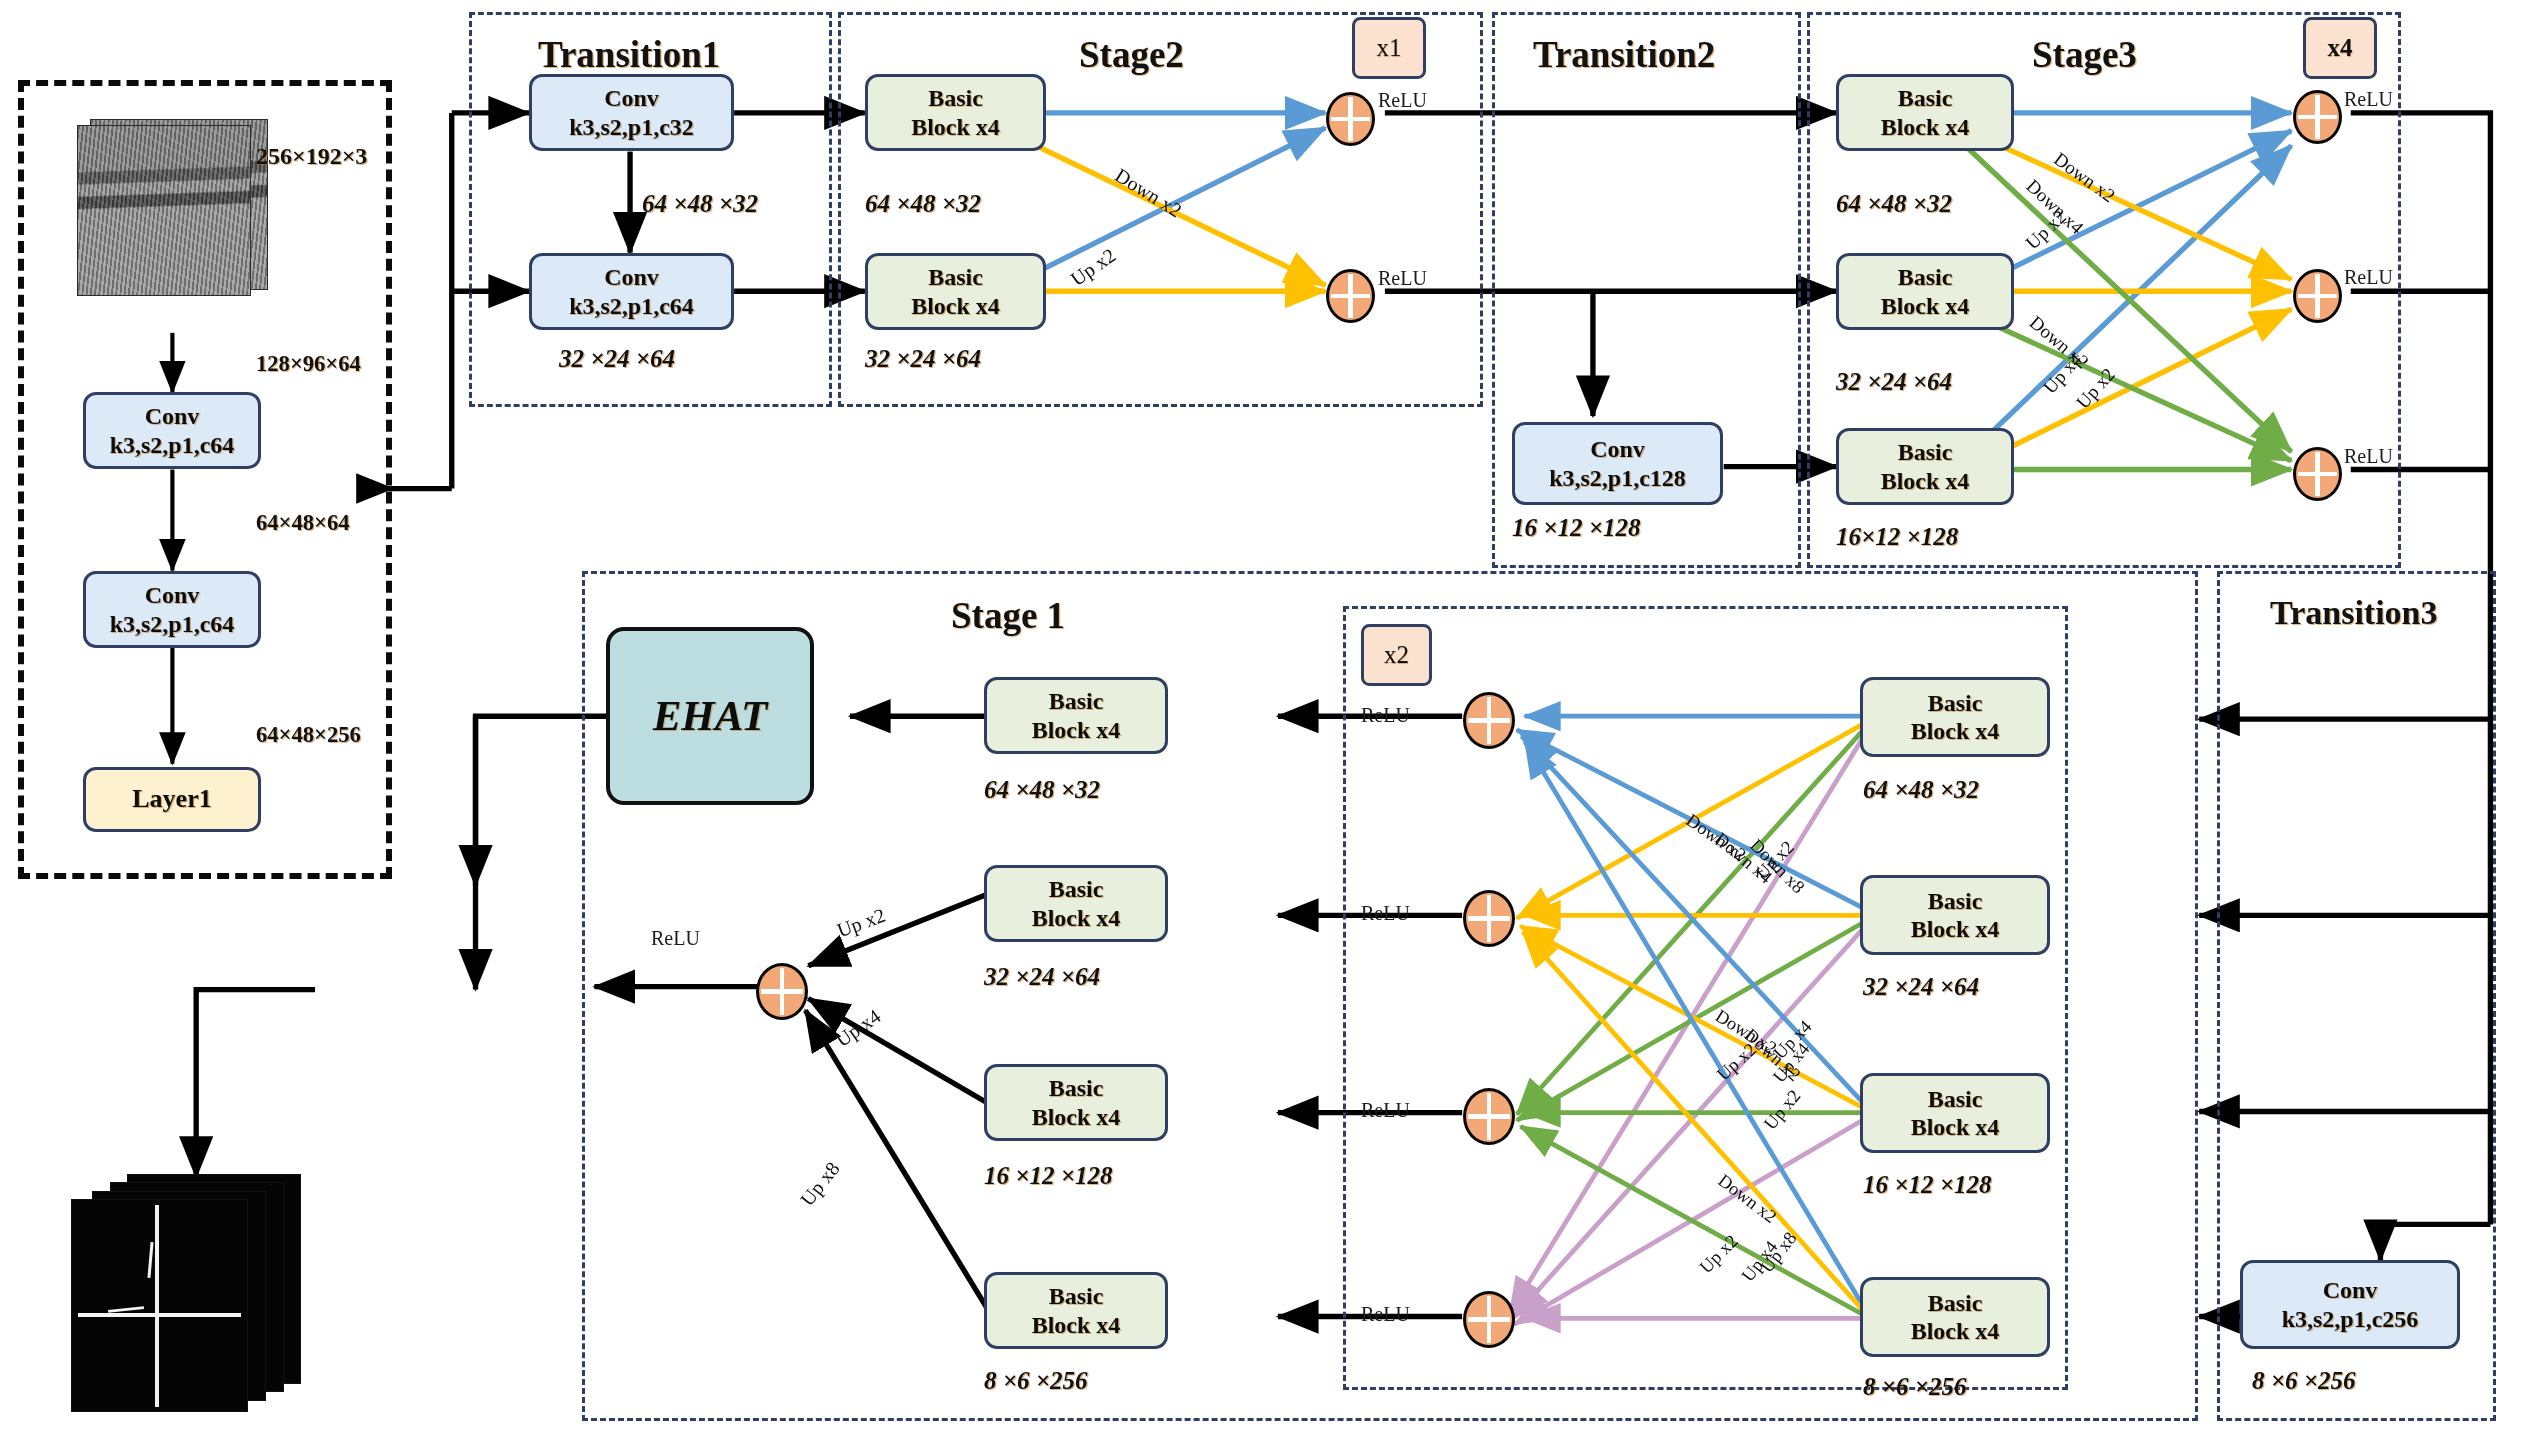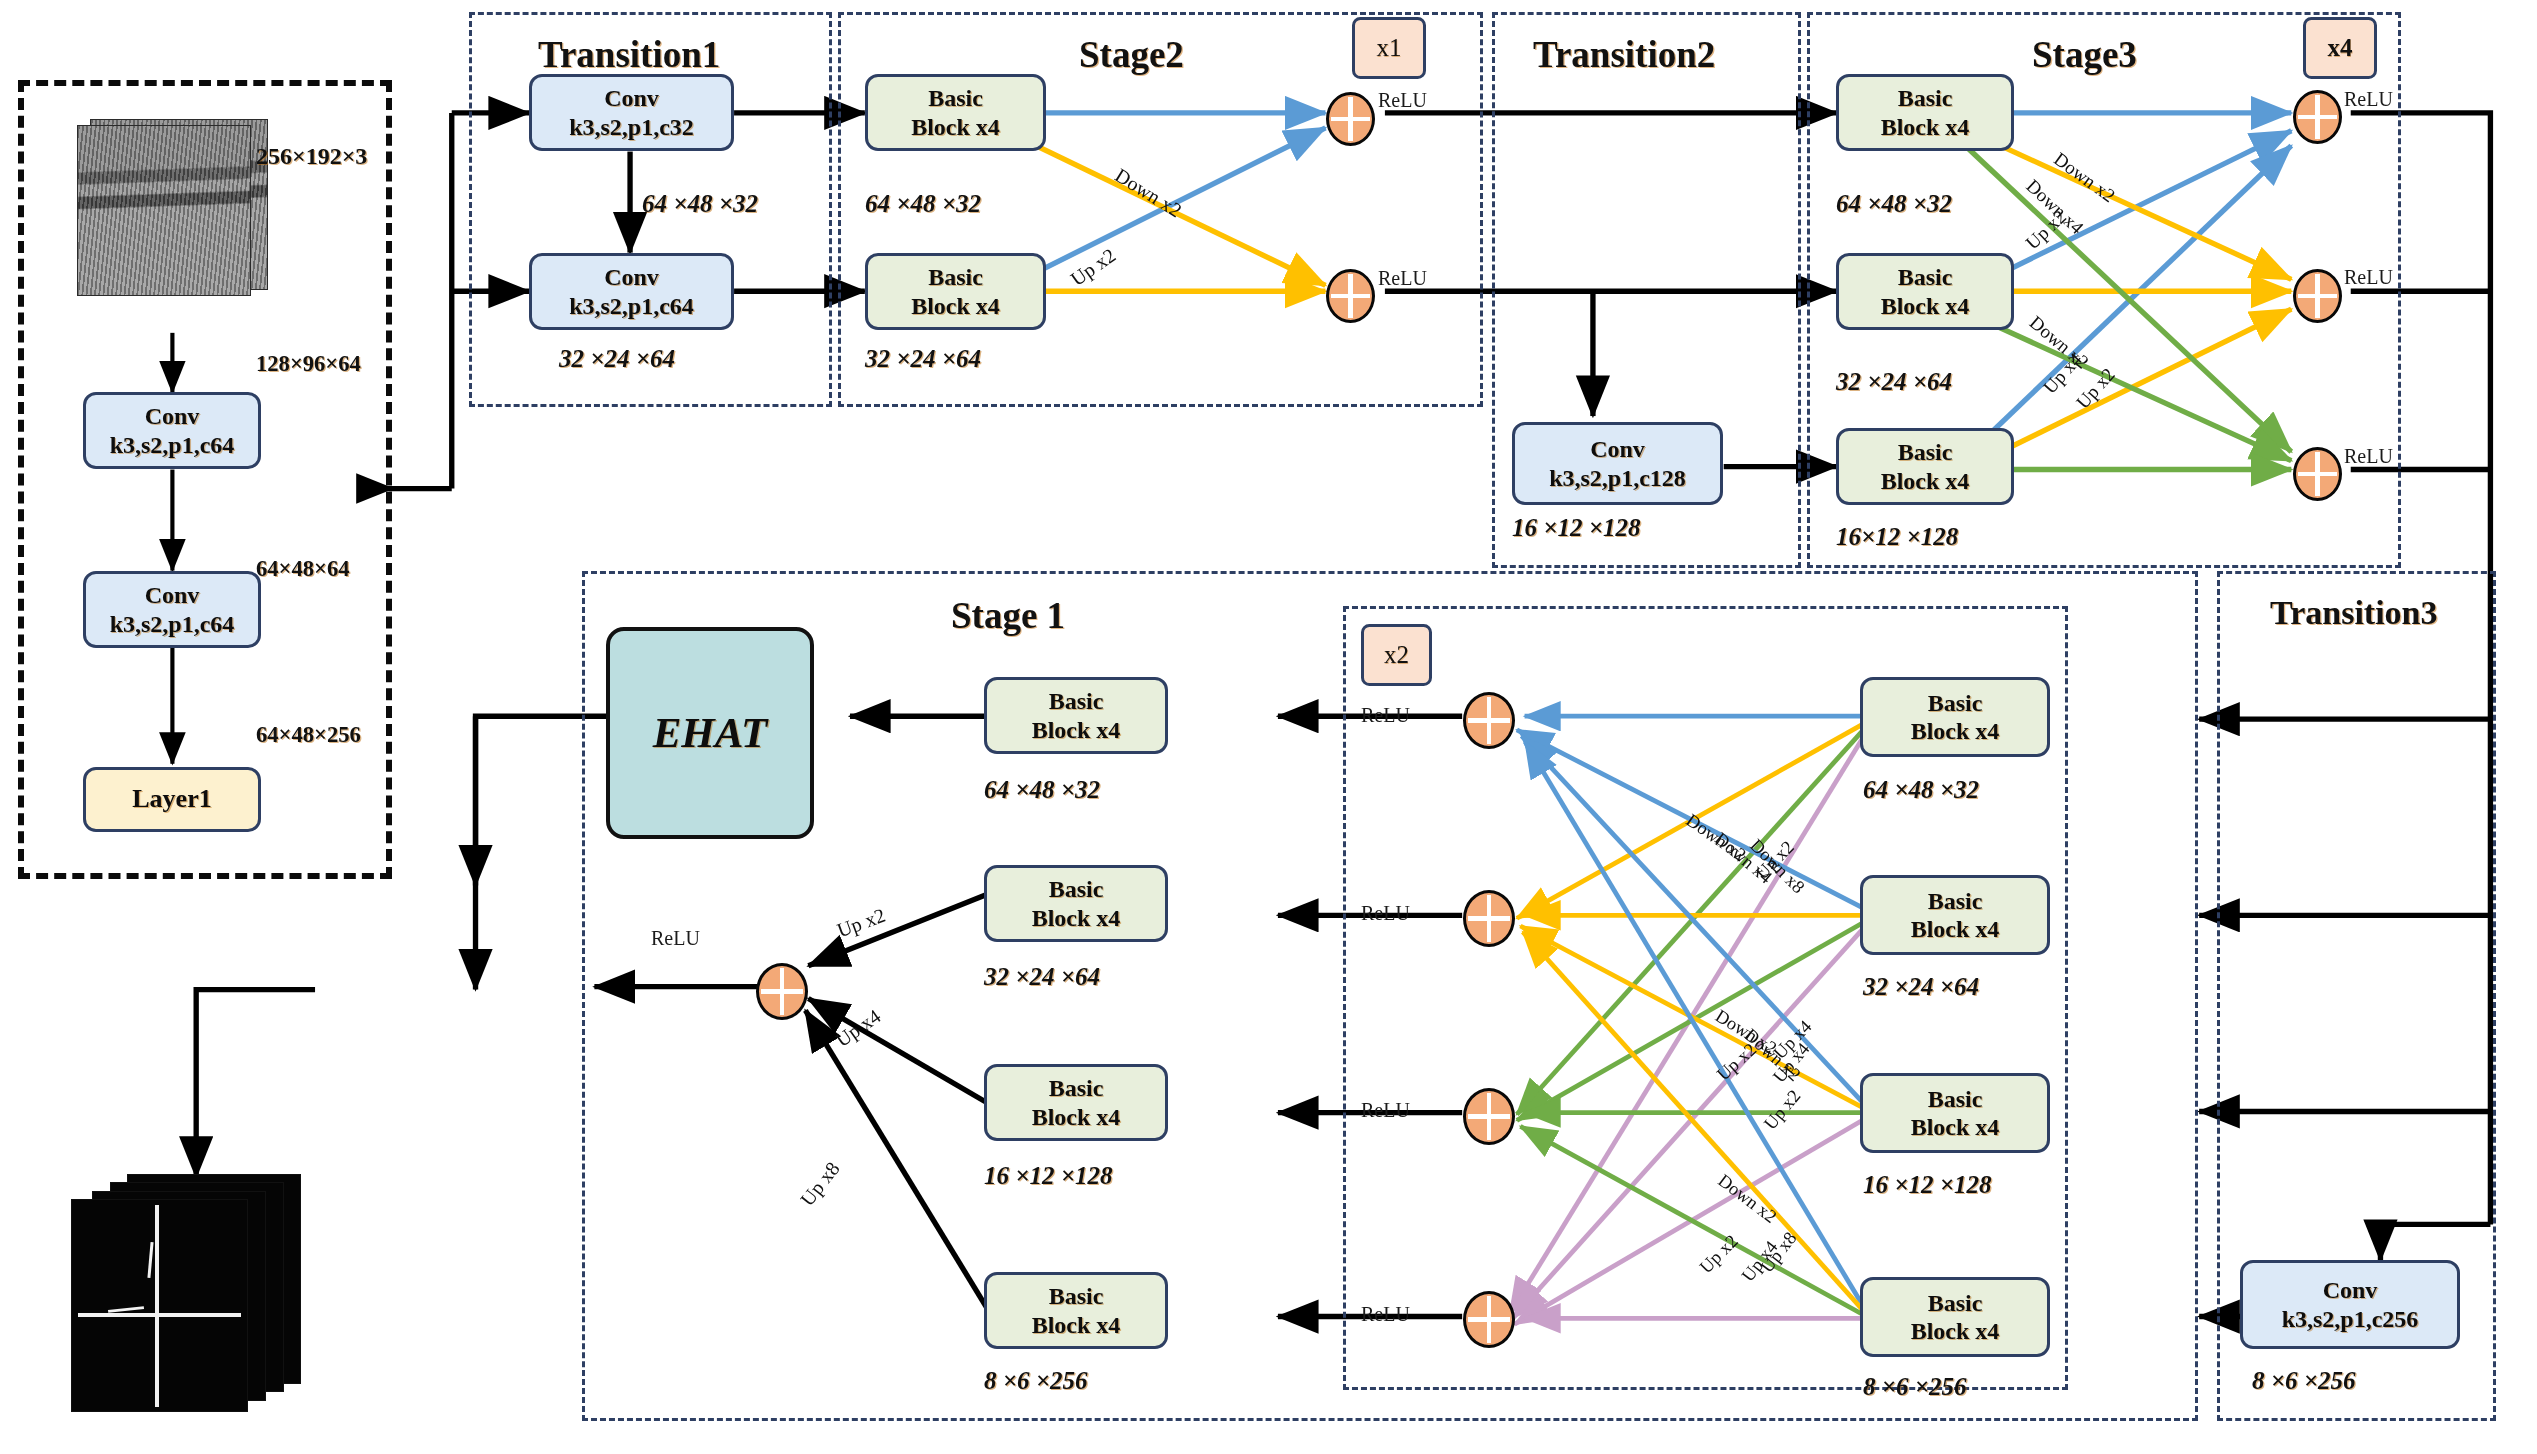--- a/index.html
+++ b/index.html
@@ -272,21 +272,21 @@
   <div class="node conv" style="left:83px;top:392px;width:178px;height:77px;font-size:24px;">
     <span class="l1">Conv</span>
     <span class="l2">k3,s2,p1,c64</span>
   </div>
   <div class="dimu" style="left:256px;top:351px;font-size:22.6px;">128×96×64</div>
 
   <div class="node conv" style="left:83px;top:571px;width:178px;height:77px;font-size:24px;">
     <span class="l1">Conv</span>
     <span class="l2">k3,s2,p1,c64</span>
   </div>
-  <div class="dimu" style="left:256px;top:556px;font-size:22.6px;">64×48×64</div>
+  <div class="dimu" style="left:256px;top:510px;font-size:22.6px;">64×48×64</div>
 
   <div class="node layer1" style="left:83px;top:767px;width:178px;height:65px;font-size:26px;">
     <span class="l1">Layer1</span>
   </div>
   <div class="dimu" style="left:256px;top:722px;font-size:22.6px;">64×48×256</div>
 
   <div class="node conv" style="left:529px;top:74px;width:205px;height:77px;font-size:24px;">
     <span class="l1">Conv</span>
     <span class="l2">k3,s2,p1,c32</span>
   </div>
@@ -361,21 +361,21 @@
   <div class="samp" style="left:2029px;top:172px;font-size:19px;transform:rotate(43deg);">Down x4</div>
   <div class="samp" style="left:2029px;top:235px;font-size:19px;transform:rotate(-43deg);">Up x2</div>
   <div class="samp" style="left:2032px;top:309px;font-size:19px;transform:rotate(40deg);">Down x2</div>
   <div class="samp" style="left:2047px;top:380px;font-size:19px;transform:rotate(-48deg);">Up x4</div>
   <div class="samp" style="left:2080px;top:395px;font-size:19px;transform:rotate(-48deg);">Up x2</div>
 
   <div class="badge" style="left:1361px;top:624px;width:71px;height:62px;font-size:25px;">
     <span>x2</span>
   </div>
 
-  <div class="node ehat" style="left:606px;top:627px;width:208px;height:212px;font-size:43px;">
+  <div class="node ehat" style="left:606px;top:627px;width:208px;height:178px;font-size:43px;">
     <span class="l1">EHAT</span>
   </div>
 
   <div class="fuse" style="left:756px;top:963px;width:46px;height:51px;"></div>
   <div class="relu" style="left:651px;top:927px;font-size:20px;">ReLU</div>
 
   <div class="samp" style="left:838px;top:920px;font-size:20px;transform:rotate(-20deg);">Up x2</div>
   <div class="samp" style="left:838px;top:1031px;font-size:20px;transform:rotate(-35deg);">Up x4</div>
   <div class="samp" style="left:805px;top:1192px;font-size:20px;transform:rotate(-52deg);">Up x8</div>
 

